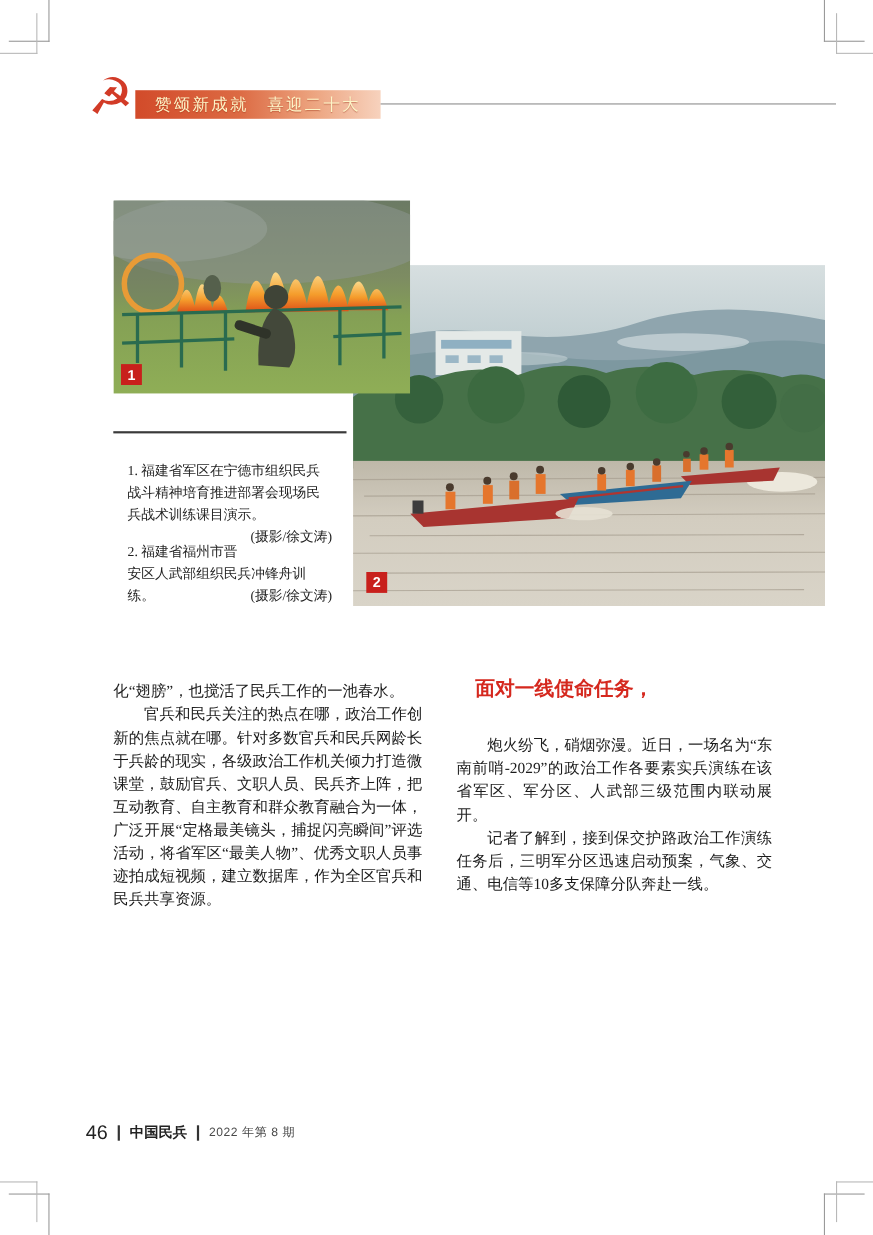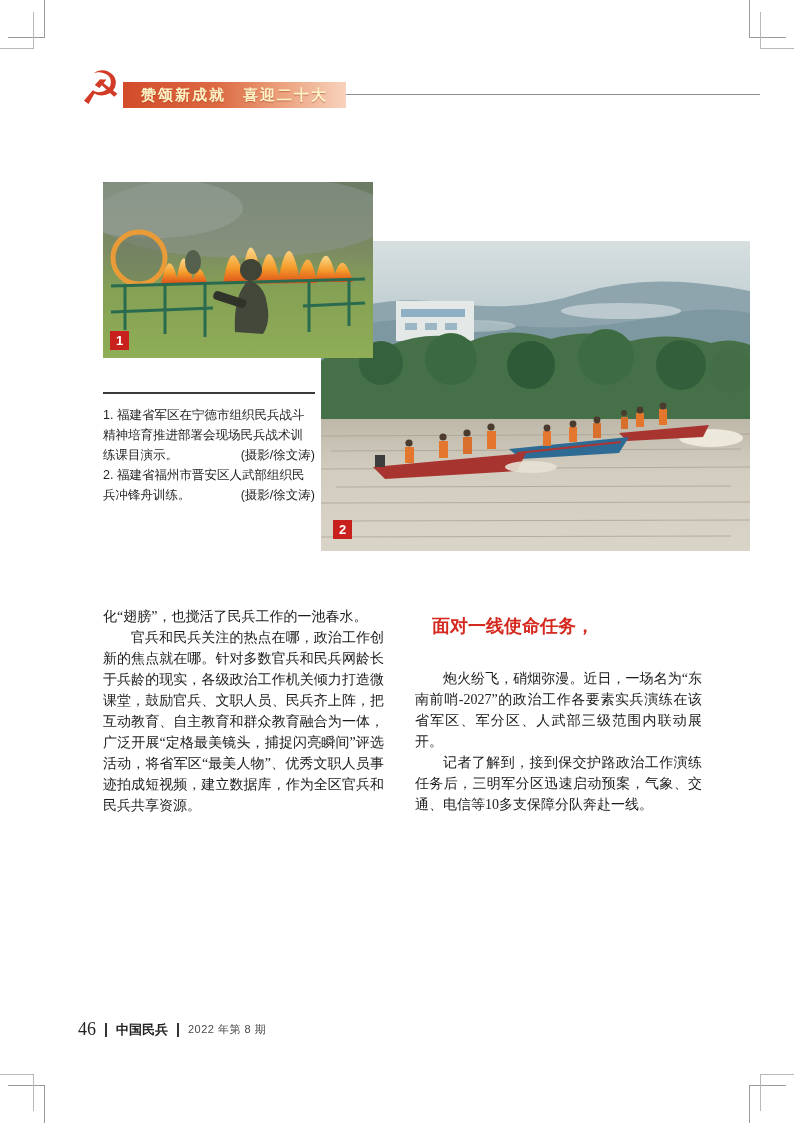--- a/index.html
+++ b/index.html
@@ -15,55 +15,55 @@
   .bl-a{left:8px;bottom:0;width:36px;height:37px;border-right:1px solid #9a9a9a;border-top:1px solid #9a9a9a;}
   .bl-b{left:0;bottom:12px;width:33px;height:36px;border-right:1px solid #b8b8b8;border-top:1px solid #b8b8b8;}
   .br-a{right:8px;bottom:0;width:36px;height:37px;border-left:1px solid #9a9a9a;border-top:1px solid #9a9a9a;}
   .br-b{right:0;bottom:12px;width:33px;height:36px;border-left:1px solid #b8b8b8;border-top:1px solid #b8b8b8;}
 
   
   .emblem{position:absolute;left:80px;top:62px;font-size:46px;line-height:52px;color:#d23b27;
           font-family:"DejaVu Sans",sans-serif;}
   .banner{position:absolute;left:123px;top:82px;width:223px;height:26px;
           background:linear-gradient(90deg,#d24b2a 0%,#dc6a43 42%,#eca37e 72%,#f7d2bd 100%);
-          color:#fdf5c8;font-size:15px;font-weight:bold;letter-spacing:2px;
+          color:#fdf5c8;font-size:15px;font-weight:normal;letter-spacing:2px;
           display:flex;align-items:center;justify-content:center;
           text-shadow:0 1px 1px rgba(150,40,10,.45);white-space:nowrap;}
   .header-rule{position:absolute;left:346px;top:94px;width:414px;height:1px;background:#8e8e8e;}
 
   
   .photo{position:absolute;overflow:hidden;}
   .photo1{left:103px;top:182px;width:270px;height:176px;z-index:3;}
   .photo2{left:321px;top:241px;width:429px;height:310px;z-index:2;}
   .photo svg{display:block;width:100%;height:100%;}
   .badge{position:absolute;width:19px;height:19px;background:#c8201c;color:#fff;
          font-size:13px;font-weight:bold;display:flex;align-items:center;justify-content:center;z-index:5;}
   .photo1 .badge{left:7px;bottom:8px;}
   .photo2 .badge{left:12px;bottom:12px;}
 
   
   .captions{position:absolute;left:103px;top:392px;width:212px;border-top:2px solid #3a3a3a;
             padding-top:11px;font-size:12.5px;line-height:20px;color:#1f1f1f;font-weight:500;z-index:4;}
-  .cap{margin:0;}
+  .cap{margin:13px;font-family:Liberation Serif, serif;}
   .cap-credit{float:right;}
 
   
   .col{position:absolute;font-family:"Liberation Serif","DejaVu Serif",serif;
        font-size:14px;line-height:21px;color:#1b1b1b;text-align:justify;}
   .col p{margin:0;text-indent:2em;}
-  .col p.noindent{text-indent:0;}
+  .col p.noindent{text-indent:0;margin-top:13px;}
   .left-col{left:103px;top:606px;width:281px;}
   .right-col{left:415px;top:612px;width:287px;}
   .heading{margin:0 0 28px 0;padding-left:17px;font-family:"Liberation Sans","DejaVu Sans",sans-serif;
            font-size:18px;line-height:28px;color:#d5281e;font-weight:bold;text-align:left;text-indent:0;}
   .heading span{display:block;}
 
   
   .footer{position:absolute;left:78px;top:1019px;display:flex;align-items:center;gap:9px;color:#2b2b2b;}
-  .pageno{font-size:18px;color:#222;font-family:Liberation Serif, serif;}
+  .pageno{font-size:18px;color:#222;}
   .mag{font-size:13px;font-weight:bold;color:#222;text-align:center;}
   .issue{font-size:11px;color:#4a4a4a;letter-spacing:.5px;}
   .fsep{width:2px;height:14px;background:#333;}
 </style>
 </head>
 <body>
 
 <div class="page">
 
   <div class="crop tl-a"></div>
@@ -217,21 +217,21 @@
 
   <div class="col left-col">
     <p class="noindent">化“翅膀”，也搅活了民兵工作的一池春水。</p>
     <p>官兵和民兵关注的热点在哪，政治工作创新的焦点就在哪。针对多数官兵和民兵网龄长于兵龄的现实，各级政治工作机关倾力打造微课堂，鼓励官兵、文职人员、民兵齐上阵，把互动教育、自主教育和群众教育融合为一体，广泛开展“定格最美镜头，捕捉闪亮瞬间”评选活动，将省军区“最美人物”、优秀文职人员事迹拍成短视频，建立数据库，作为全区官兵和民兵共享资源。</p>
   </div>
 
   <div class="col right-col">
     <h2 class="heading">
       <span>面对一线使命任务，</span>
     </h2>
-    <p>炮火纷飞，硝烟弥漫。近日，一场名为“东南前哨-2027”的政治工作各要素实兵演练在该省军区、军分区、人武部三级范围内联动展开。</p>
+    <p>炮火纷飞，硝烟弥漫。近日，一场名为“东南前哨-2029”的政治工作各要素实兵演练在该省军区、军分区、人武部三级范围内联动展开。</p>
     <p>记者了解到，接到保交护路政治工作演练任务后，三明军分区迅速启动预案，气象、交通、电信等10多支保障分队奔赴一线。</p>
   </div>
 
   <div class="footer">
     <span class="pageno">46</span>
     <span class="fsep"></span>
     <span class="mag">中国民兵</span>
     <span class="fsep"></span>
     <span class="issue">2022 年第 8 期</span>
   </div>

